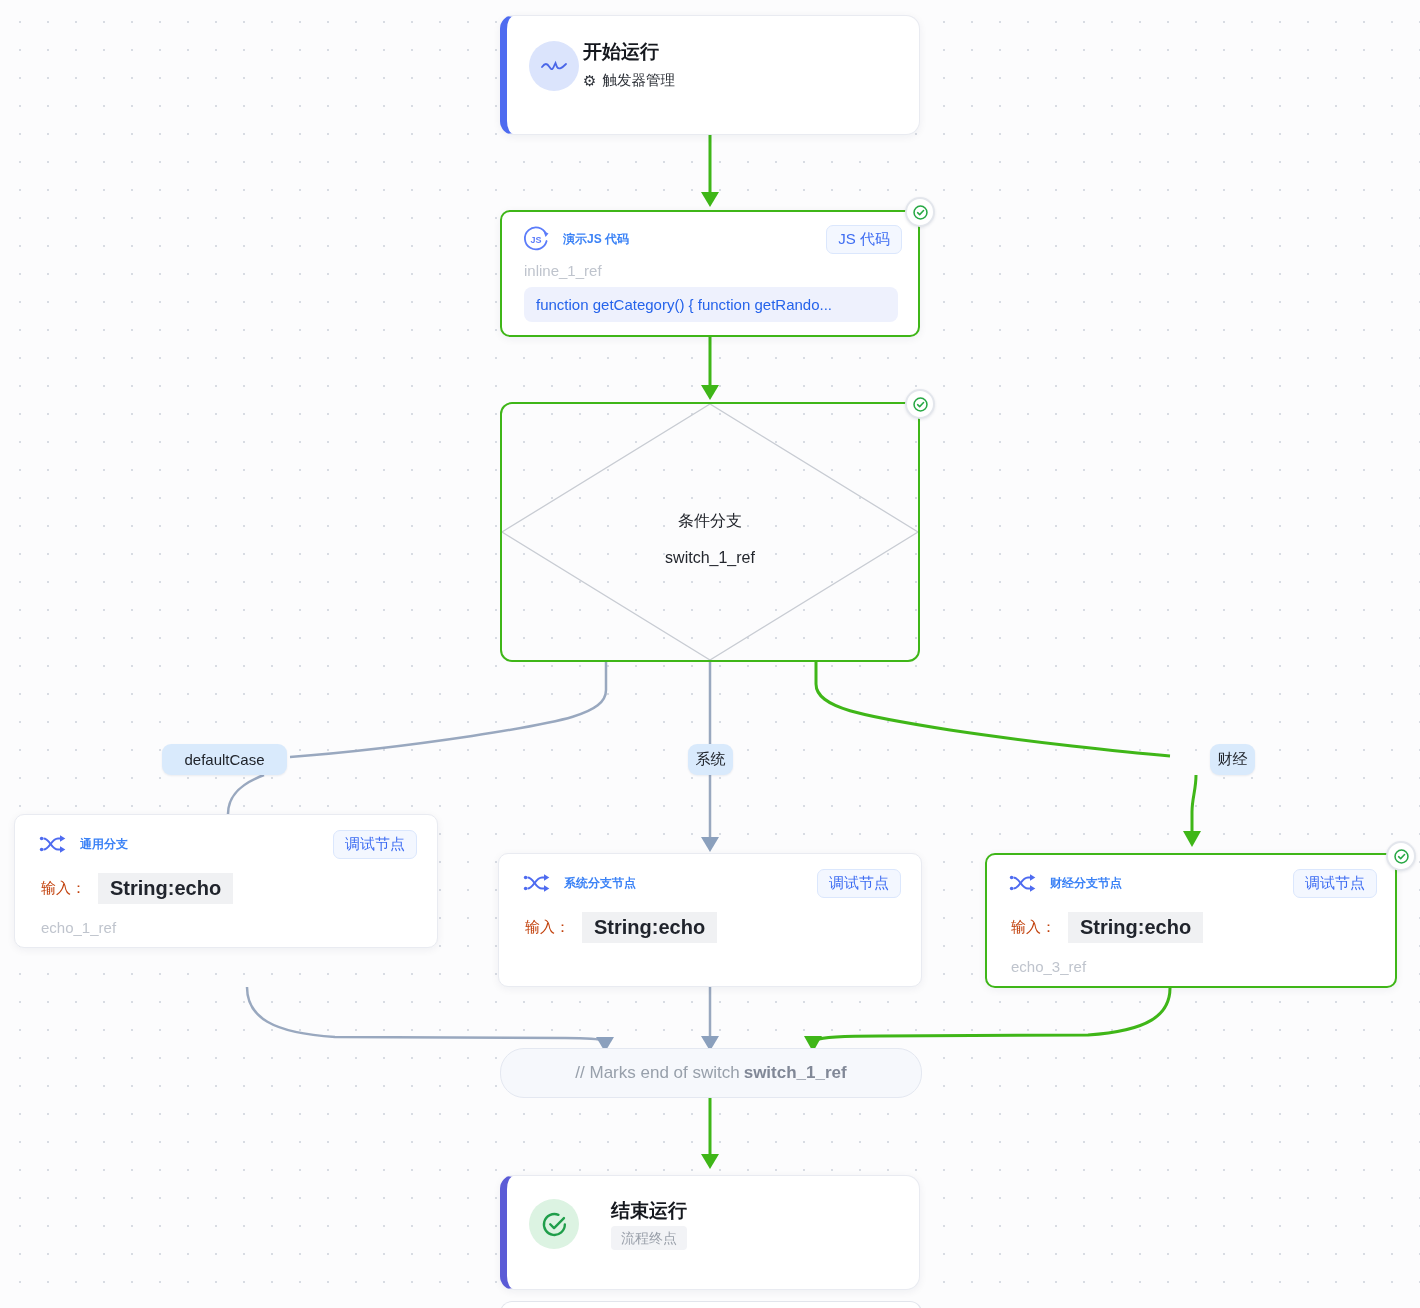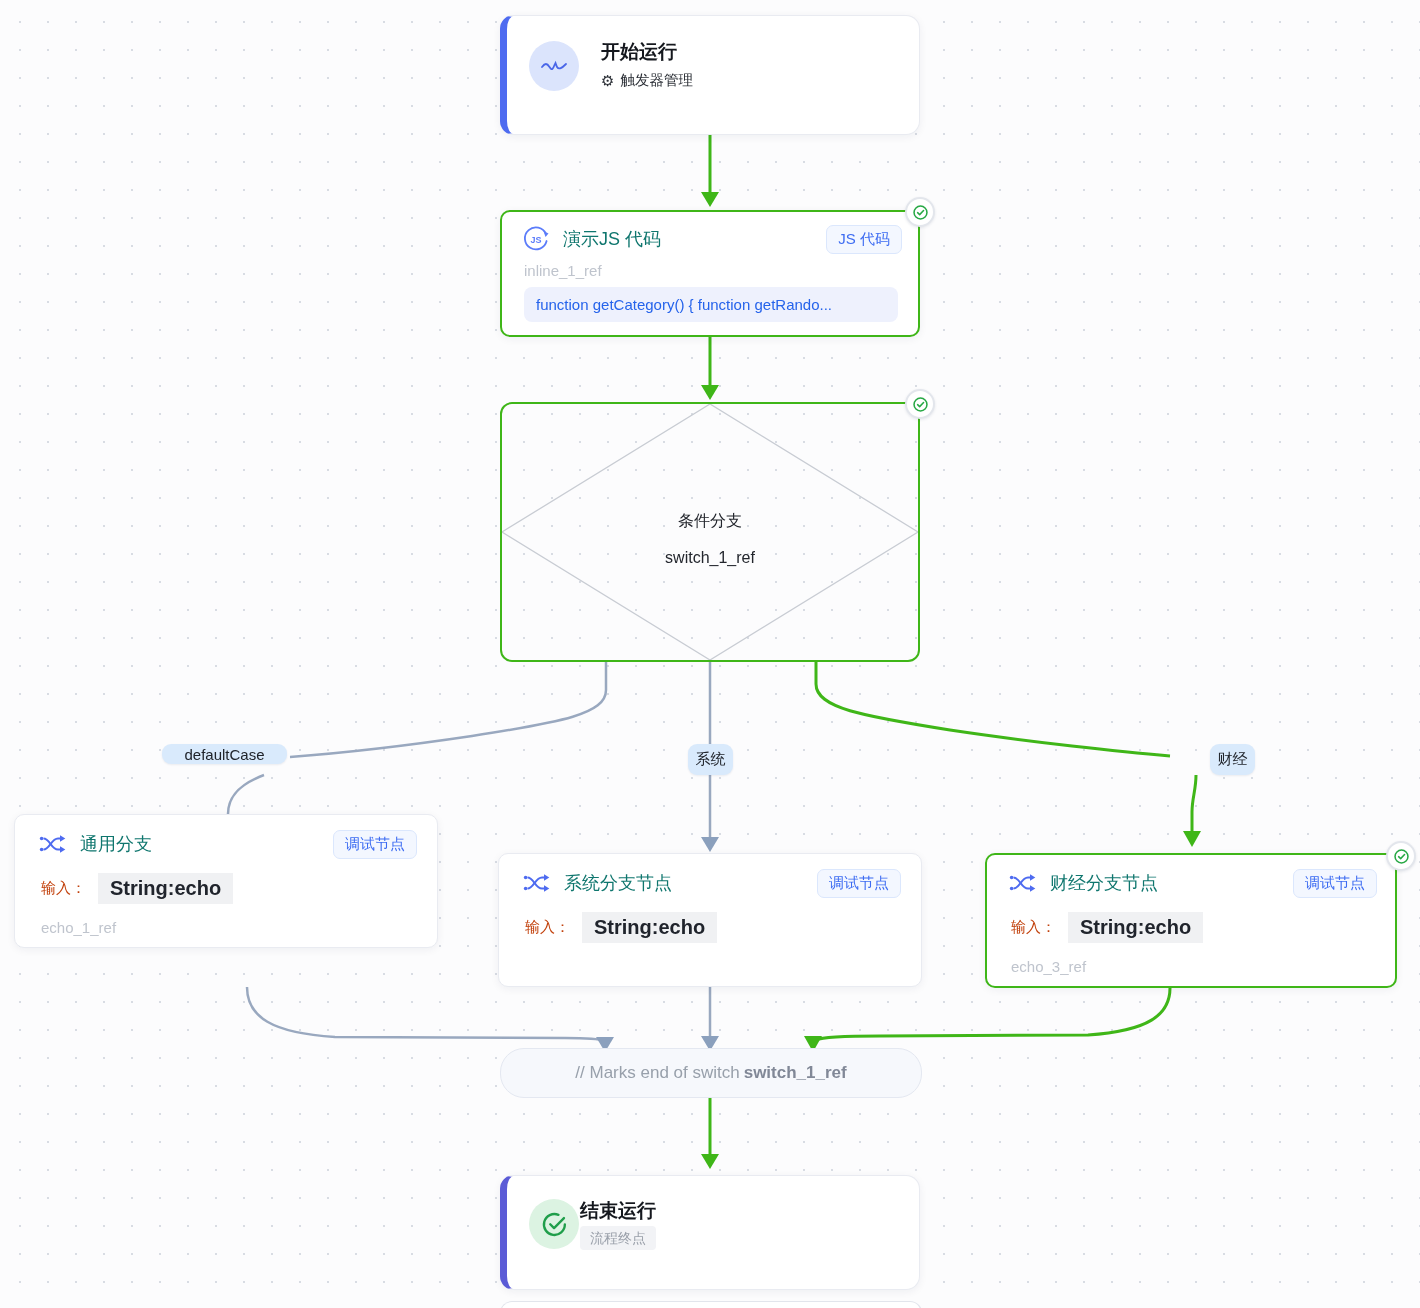--- a/index.html
+++ b/index.html
@@ -21,21 +21,21 @@
   .node.cap-left{border-left:7px solid #4e6bf0;}
   .node.cap-left-end{border-left:7px solid #5b5bd6;}
   .node.success{border:2px solid #3fb618;border-radius:10px;}
   .hrow{display:flex;align-items:center;}
   .icon-circle{border-radius:50%;display:flex;align-items:center;justify-content:center;flex:0 0 auto;}
   .start-icon-circle{width:50px;height:50px;background:#dbe4fc;}
   .end-icon-circle{width:50px;height:50px;background:#dcf3e2;}
   .big-title{font-size:19px;font-weight:700;color:#15181e;line-height:1;}
   .sub-row{display:flex;align-items:center;gap:6px;margin-top:10px;font-size:14.5px;color:#2a2e35;}
   .gear{font-size:15px;line-height:1;color:#2a2e35;}
-  .node-title{font-size:18px;font-weight:400;color:#0f766e;}
+  .node-title{font-size:12px;font-weight:700;color:#3b82f6;}
   .pill-badge{font-size:15px;color:#3d6cf2;background:#f3f7ff;border:1px solid #dbe7fd;
     border-radius:7px;padding:4px 11px;line-height:1.25;white-space:nowrap;}
   .ref-text{font-size:15px;color:#bfc4cd;}
   .code-chip{background:#eef1fd;border-radius:8px;color:#2563eb;font-size:15px;
     padding:9px 12px;white-space:nowrap;overflow:hidden;}
   .input-row{display:flex;align-items:center;gap:12px;}
   .input-label{font-size:15px;color:#c2410c;}
   .input-chip{background:#f0f1f3;border-radius:0;padding:4px 12px;font-size:20px;
     font-weight:700;color:#20242c;}
   .case-pill{position:absolute;z-index:3;background:#d9eafc;border-radius:9px;
@@ -87,21 +87,21 @@
     <polygon points="701,1036 719,1036 710,1051" fill="#8ba0bd"></polygon>
 
     <path d="M1170,988 C1170,1015 1148,1031 1088,1035 L880,1036 C848,1036 822,1037 816,1040" stroke="#3fb618" stroke-width="3" fill="none"></path>
     <polygon points="804,1036 822,1036 813,1052" fill="#3fb618"></polygon>
 
     <path d="M710,1096 V1155" stroke="#3fb618" stroke-width="3" fill="none"></path>
     <polygon points="701,1154 719,1154 710,1169" fill="#3fb618"></polygon>
   </svg>
 
   <div class="node cap-left" style="left:500px;top:15px;width:420px;height:120px;">
-    <div class="hrow" style="padding:25px 0 0 22px;gap:22px;">
+    <div class="hrow" style="padding:25px 0 0 22px;gap:4px;">
       <div class="icon-circle start-icon-circle">
         <svg width="28" height="14" viewBox="0 0 28 14" fill="none">
           <path d="M2 8 C5 4 7 4 9.5 8 S13 10 14.5 6 L15.5 4 L17 8 C19 11 22 9 26 5" stroke="#4a66e8" stroke-width="1.8" stroke-linecap="round" fill="none"></path>
         </svg>
       </div>
       <div>
         <div class="big-title">开始运行</div>
         <div class="sub-row">
           <span class="gear">⚙</span>
           <span>触发器管理</span>
@@ -139,21 +139,21 @@
     <div class="diamond-label" style="top:107px;">条件分支</div>
     <div class="diamond-label" style="top:145px;">switch_1_ref</div>
   </div>
   <div class="check-badge" style="left:905px;top:389px;">
     <svg width="17" height="17" viewBox="0 0 20 20" fill="none">
       <circle cx="10" cy="10" r="7.6" stroke="#27a844" stroke-width="1.8"></circle>
       <path d="M6.6 10.2 L9 12.5 L13.6 7.6" stroke="#27a844" stroke-width="1.8" fill="none" stroke-linecap="round" stroke-linejoin="round"></path>
     </svg>
   </div>
 
-  <div class="case-pill" style="left:162px;top:744px;width:125px;height:20px;">defaultCase</div>
+  <div class="case-pill" style="left:162px;top:744px;width:125px;height:31px;">defaultCase</div>
   <div class="case-pill" style="left:688px;top:744px;width:45px;height:31px;">系统</div>
   <div class="case-pill" style="left:1210px;top:744px;width:45px;height:31px;">财经</div>
 
   <div class="node" style="left:14px;top:814px;width:424px;height:134px;border-radius:10px;">
     <div class="hrow" style="padding:15px 20px 0 24px;gap:14px;">
       <span style="display:inline-flex;">
         <svg width="27" height="22" viewBox="0 0 27 22" fill="none">
           <circle cx="2.6" cy="5.5" r="1.8" fill="#4e6bf0"></circle>
           <circle cx="2.6" cy="16.5" r="1.8" fill="#4e6bf0"></circle>
           <path d="M4.5 5.5 C11 5.5 12 16.5 19 16.5 L21.5 16.5" stroke="#4e6bf0" stroke-width="1.9" fill="none"></path>
@@ -220,21 +220,21 @@
       <path d="M6.6 10.2 L9 12.5 L13.6 7.6" stroke="#27a844" stroke-width="1.8" fill="none" stroke-linecap="round" stroke-linejoin="round"></path>
     </svg>
   </div>
 
   <div class="merge-pill" style="left:500px;top:1048px;width:420px;height:48px;">
     <span>// Marks end of switch</span>
       <b>switch_1_ref</b>
   </div>
 
   <div class="node cap-left-end" style="left:500px;top:1175px;width:420px;height:115px;">
-    <div class="hrow" style="padding:23px 0 0 22px;gap:1px;">
+    <div class="hrow" style="padding:23px 0 0 22px;gap:32px;">
       <div class="icon-circle end-icon-circle">
         <svg width="27" height="27" viewBox="0 0 24 24" fill="none">
           <path d="M21.2 12 A 9.3 9.3 0 1 1 15.5 3.4" stroke="#1f9e4a" stroke-width="2.1" stroke-linecap="round" fill="none"></path>
           <path d="M8.2 11.8 L11.6 15.2 L20.4 6.3" stroke="#1f9e4a" stroke-width="2.1" stroke-linecap="round" stroke-linejoin="round" fill="none"></path>
         </svg>
       </div>
       <div>
         <div class="big-title">结束运行</div>
         <div style="margin-top:9px;">
           <span style="background:#f2f3f6;border-radius:4px;padding:4px 10px;font-size:14px;color:#9aa0aa;">流程终点</span>

